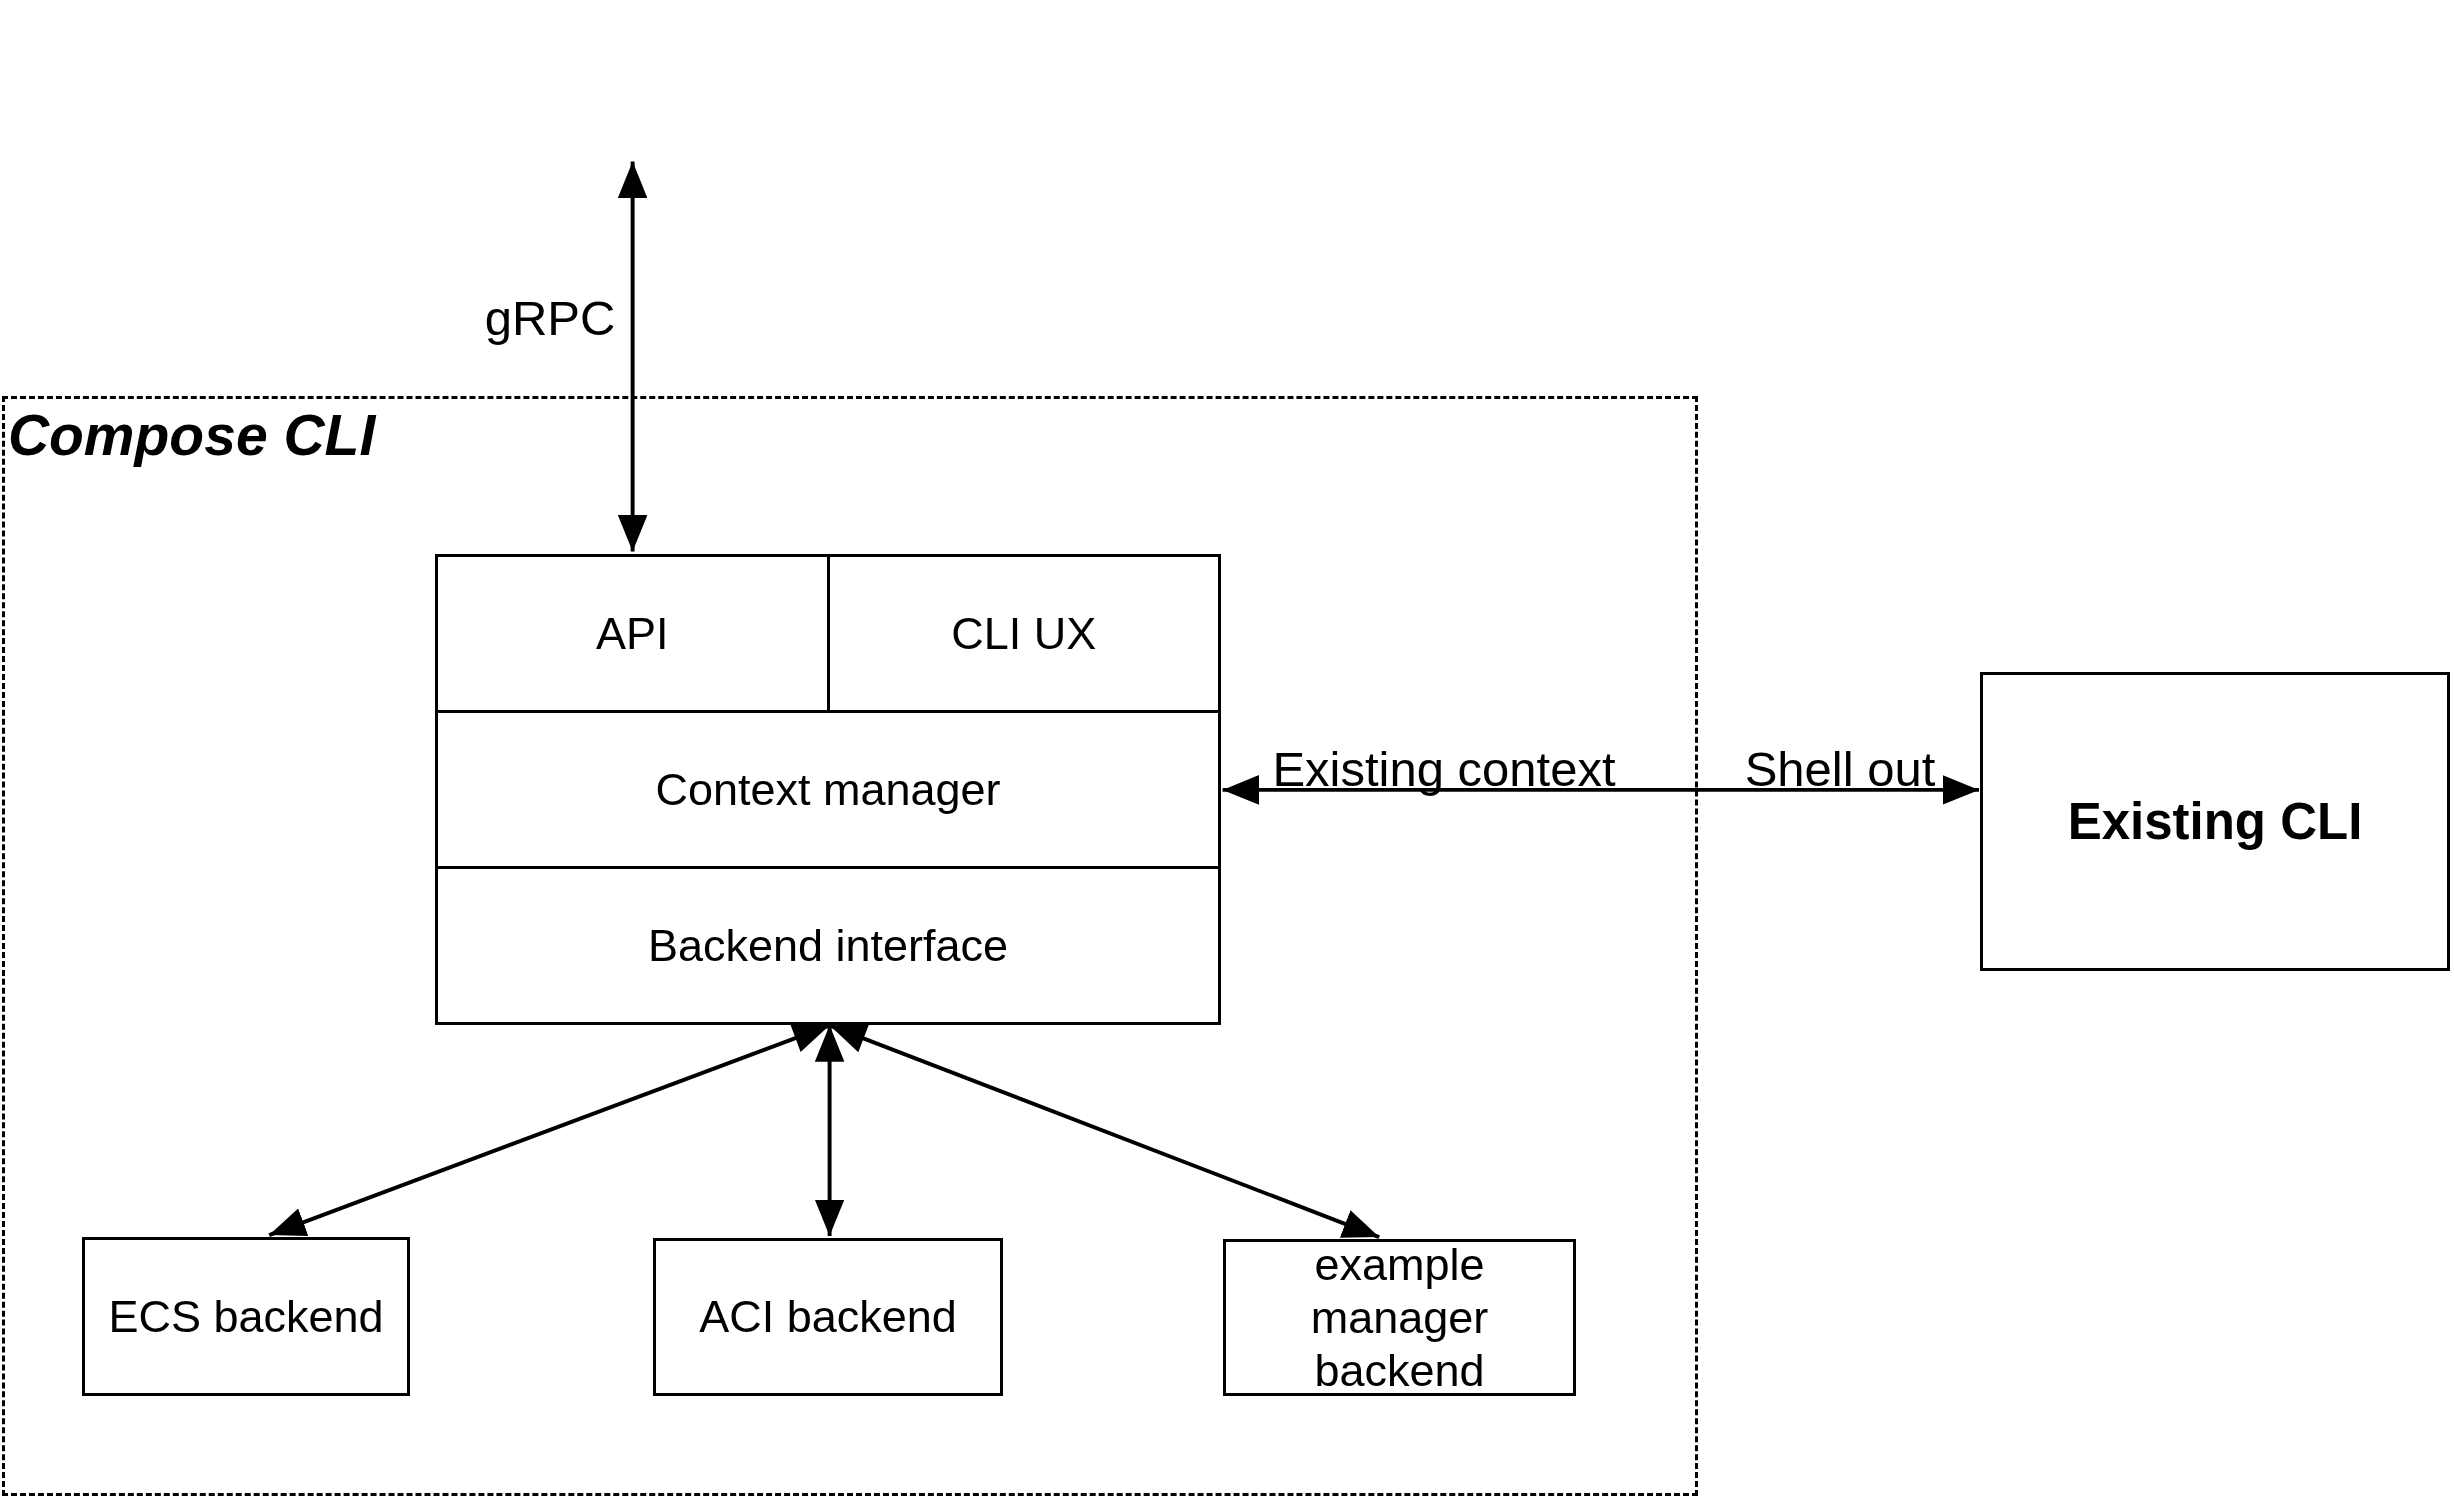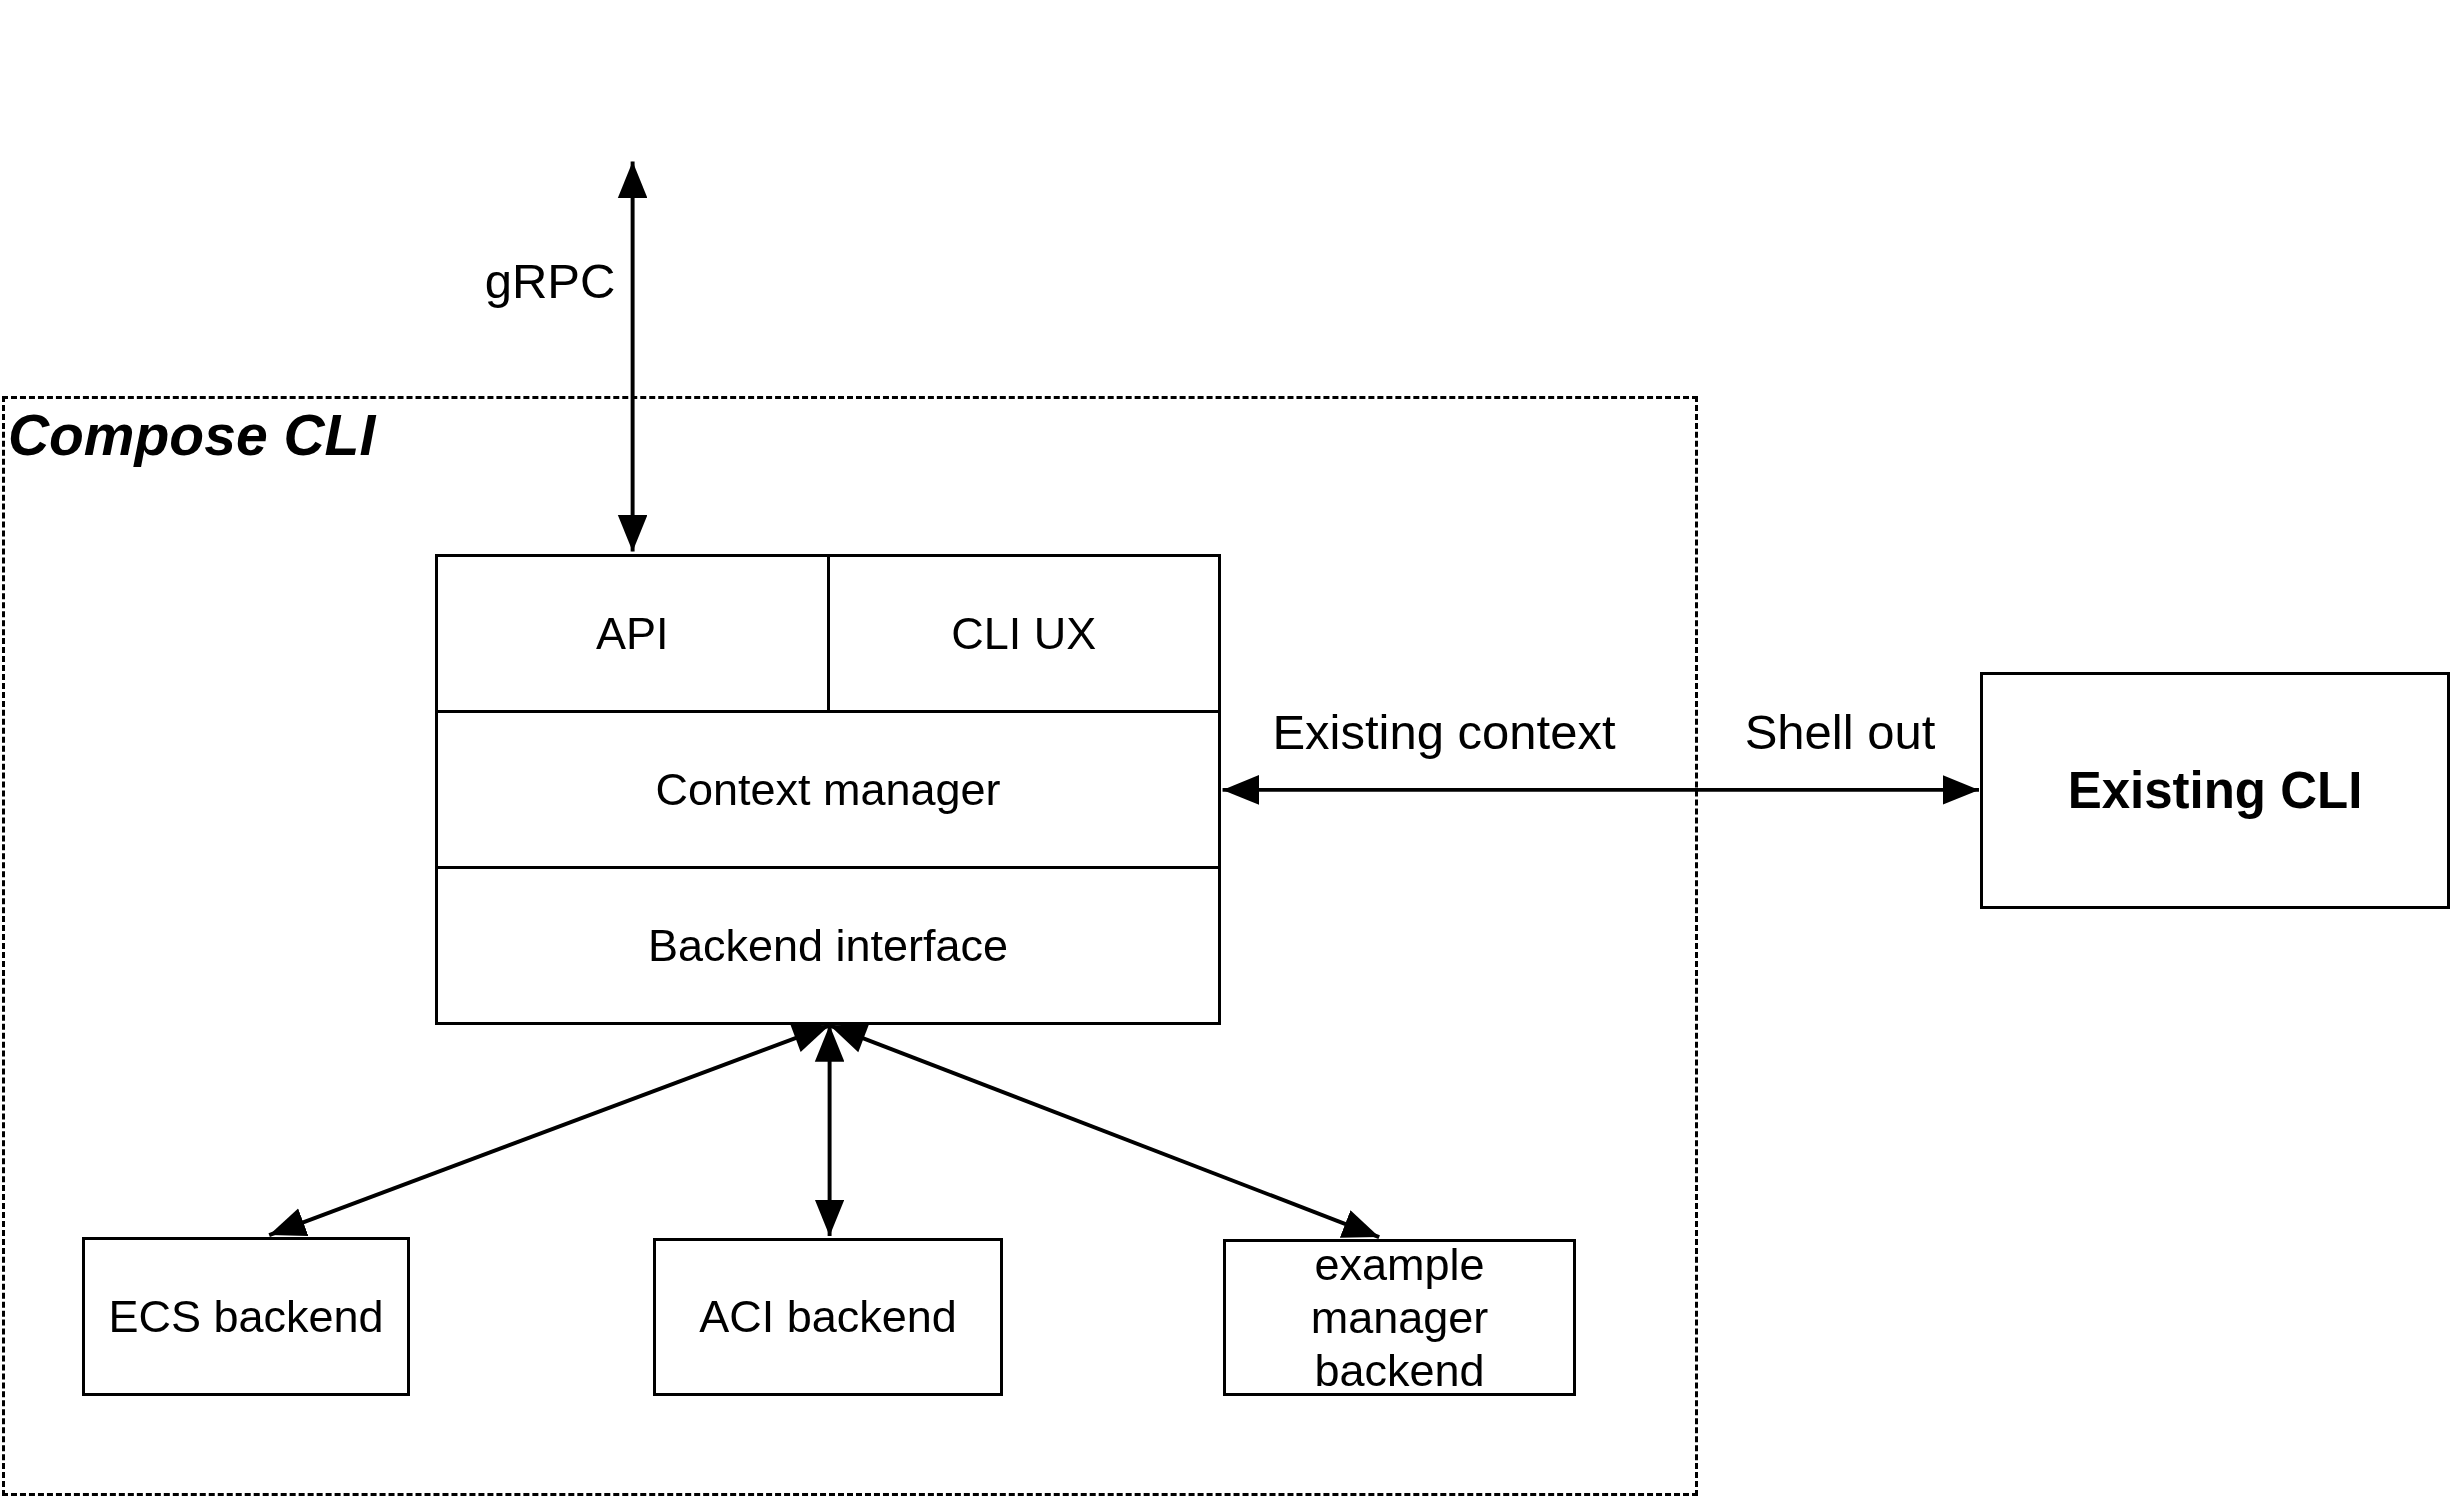--- a/index.html
+++ b/index.html
@@ -72,35 +72,36 @@
     font-size: 45px;
   }
   .compound .cell.divided { border-right: 3.9px solid #000000; }
   .compound .row.single {
     align-items: center;
     justify-content: center;
     font-size: 45px;
   }
 
   
-  .existing-cli { left: 1980px; top: 672px; width: 470px; height: 237px; font-size: 51px; font-weight: bold; }
+  .existing-cli { left: 1980px; top: 672px; width: 470px; height: 299px; font-size: 51px; font-weight: bold; }
 
   
   .ecs { left: 82px;   top: 1237px; width: 328px; height: 159px; font-size: 45px; }
   .aci { left: 653px;  top: 1238px; width: 350px; height: 158px; font-size: 45px; }
   .ets { left: 1223px; top: 1239px; width: 353px; height: 157px; font-size: 45px; padding: 0 5.9px; line-height: 1.18; }
 
   
   .edge-label {
     position: absolute;
     font-size: 49px;
     line-height: 59px;
     white-space: nowrap;
     text-align: center;
     transform: translate(-50%, -50%);
+    margin-top: 37px;
   }
   .grpc-label     { left: 550px;  top: 281px; }
   .existing-label { left: 1444px; top: 732px; }
   .shell-label    { left: 1840px; top: 732px; text-align: right; }
 
   
   svg.edges {
     position: absolute;
     left: 0; top: 0;
     width: 2455px;

